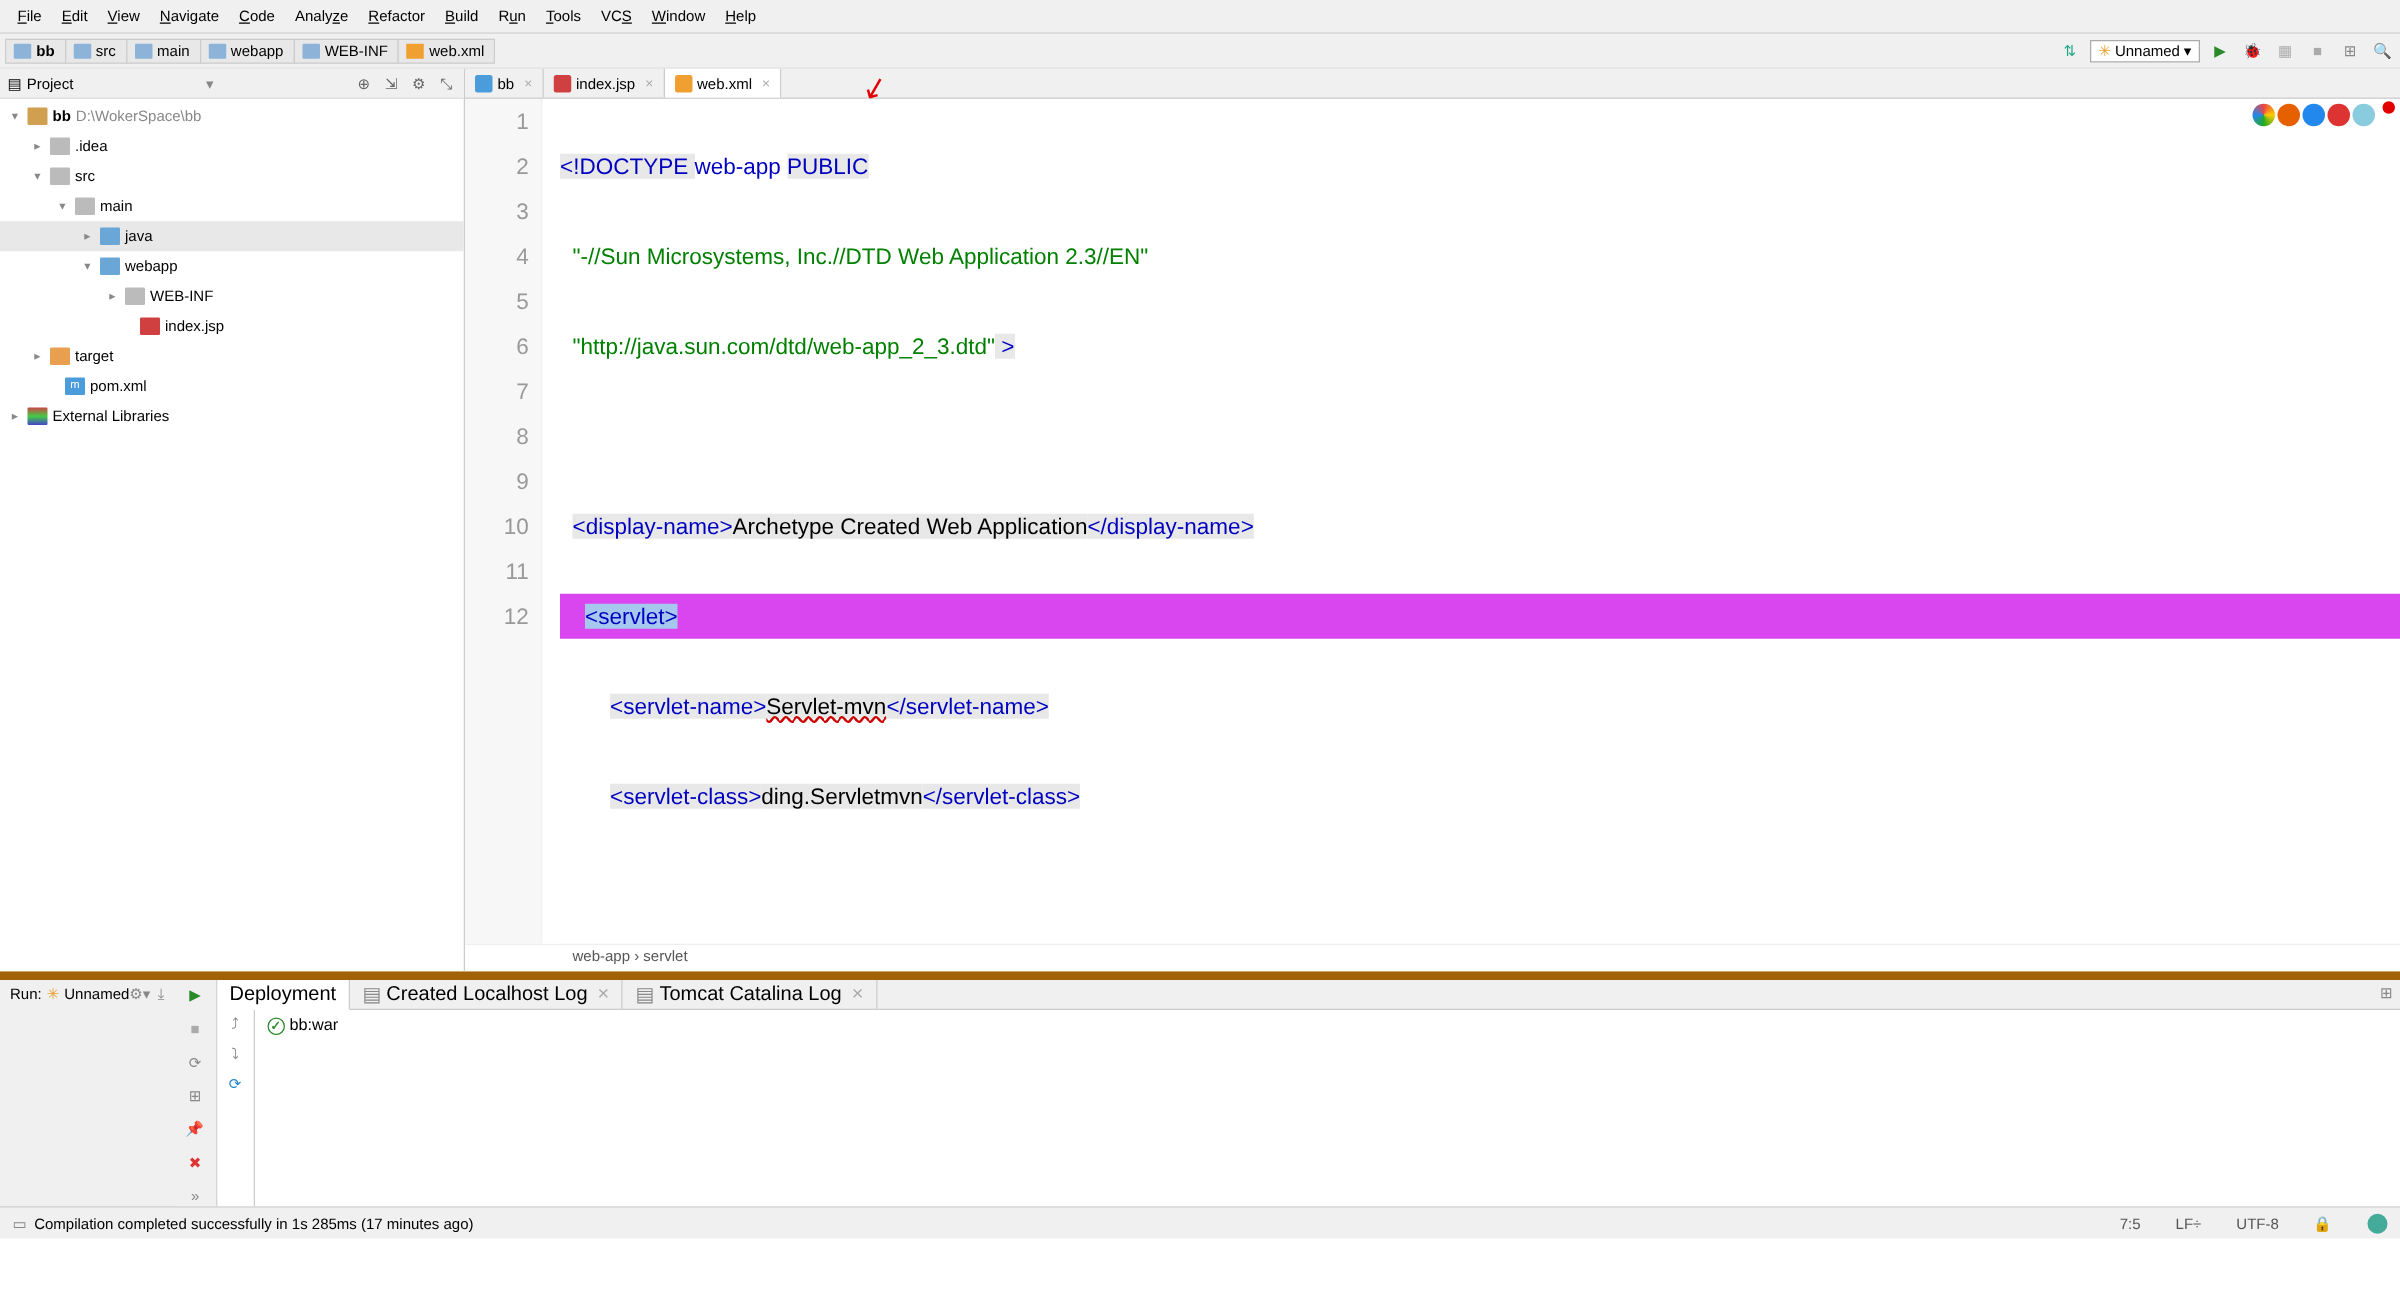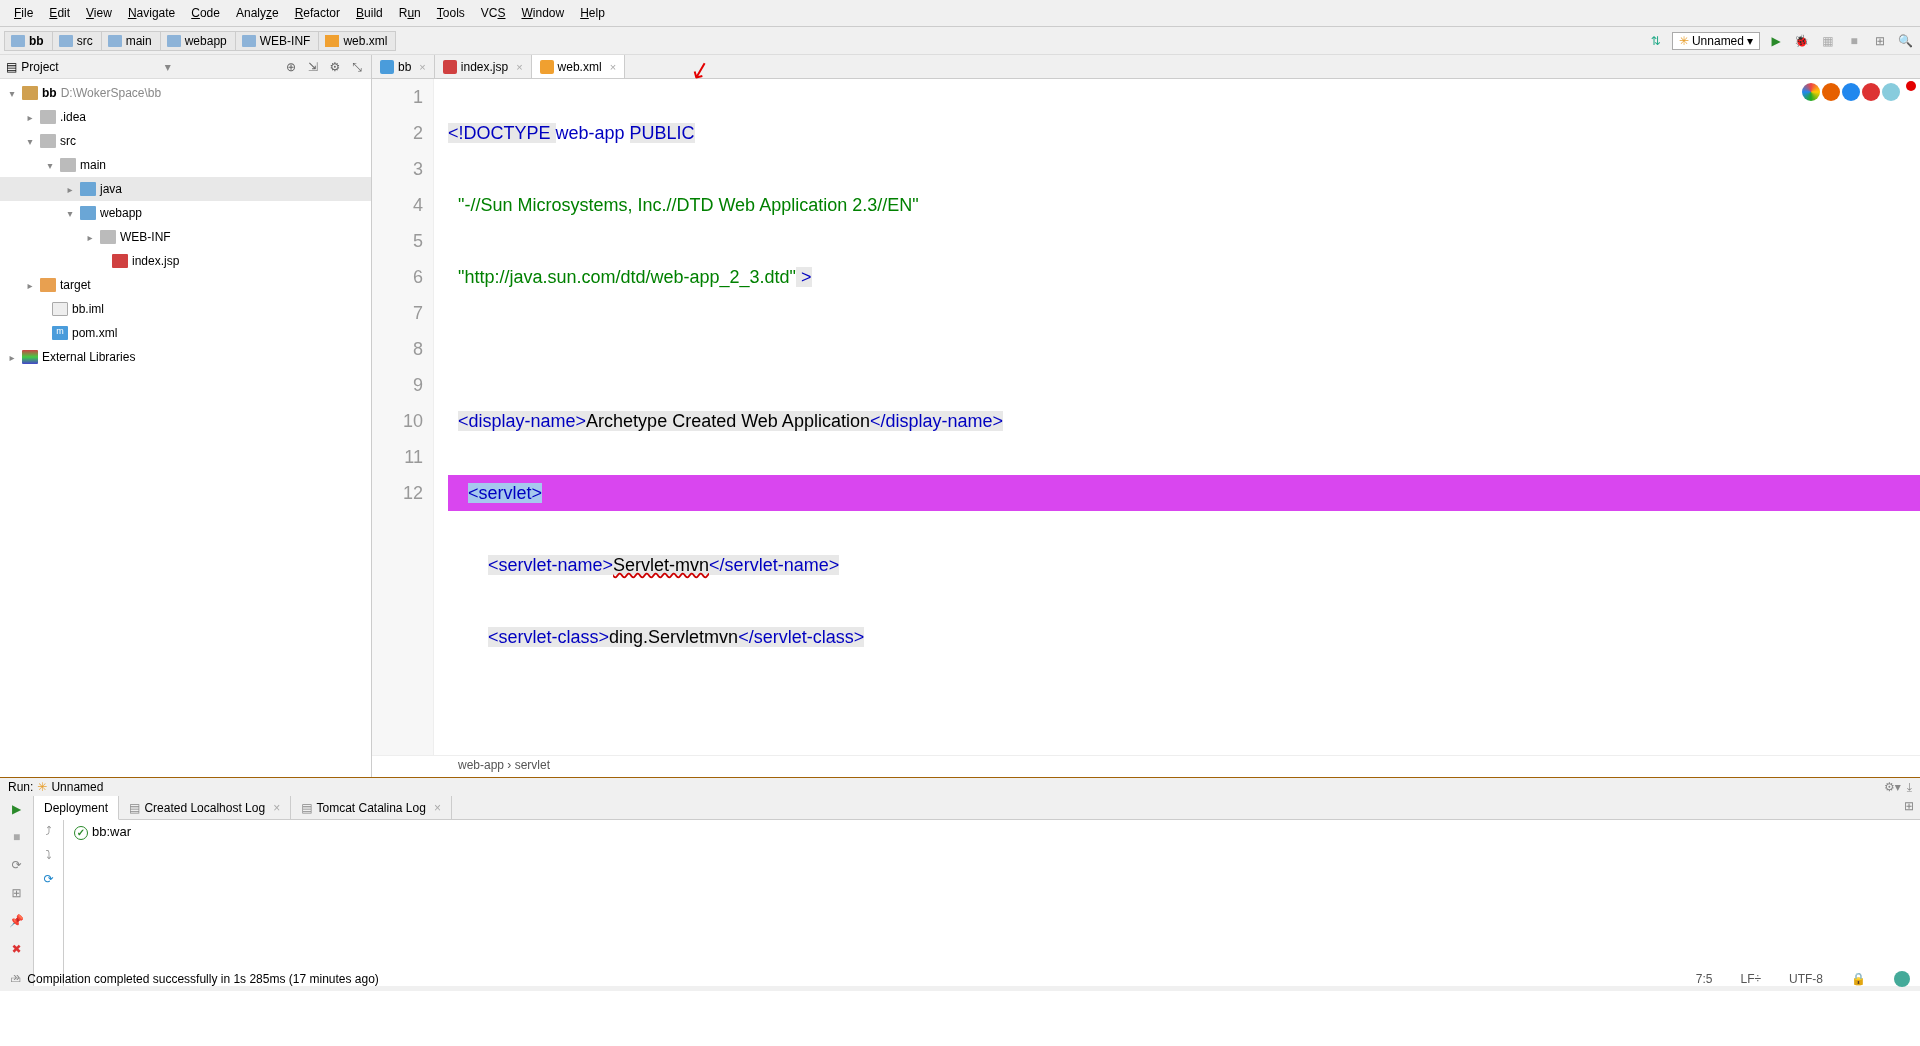--- a/index.html
+++ b/index.html
@@ -62,26 +62,26 @@
 .tok-err { text-decoration: underline wavy #c00; }
 .tok-sel { background: #a6c8ee; }
 
 .browser-icons { position: absolute; top: 4px; right: 20px; display: flex; gap: 2px; }
 .browser-icons span { width: 18px; height: 18px; border-radius: 50%; display: inline-block; }
 
 .error-stripe { position: absolute; top: 2px; right: 4px; width: 10px; height: 10px; background: #e30000; border-radius: 50%; }
 
 .breadcrumb-bar { height: 22px; background: #fff; border-top: 1px solid #eee; padding: 2px 86px; font-size: 12px; color: #555; }
 
-.run-panel { height: 188px; border-top: 1px solid #a16207; display: flex; flex-direction: column; background: #f0f0f0; }
+.run-panel { height: 188px; border-top: 7px solid #a16207; display: flex; flex-direction: row; background: #f0f0f0; }
 .run-header { display: flex; align-items: center; padding: 2px 8px; height: 22px; font-size: 12px; }
 .run-header .title { margin-left: 4px; }
 .run-header-tools { margin-left: auto; display: flex; gap: 6px; color: #888; }
 .run-tabs { display: flex; background: #f0f0f0; border-bottom: 1px solid #ccc; height: 24px; align-items: stretch; }
-.run-tab { display: flex; align-items: center; padding: 0 10px; border-right: 1px solid #ccc; gap: 4px; font-size: 12px; }
+.run-tab { display: flex; align-items: center; padding: 0 10px; border-right: 1px solid #ccc; gap: 4px; font-size: 16px; }
 .run-tab.active { background: #fff; border-bottom: 1px solid #fff; margin-bottom: -1px; }
 .run-body { flex: 1; display: flex; background: #fff; }
 .run-left { width: 34px; background: #f0f0f0; border-right: 1px solid #ccc; display: flex; flex-direction: column; align-items: center; padding-top: 4px; gap: 10px; }
 .run-left span { width: 18px; height: 18px; display: flex; align-items: center; justify-content: center; }
 .run-left2 { width: 30px; border-right: 1px solid #ccc; display: flex; flex-direction: column; align-items: center; padding-top: 4px; gap: 10px; color: #888; }
 .run-content { flex: 1; padding: 4px 10px; font-size: 13px; }
 .ok-icon { color: #2a8a2a; font-weight: bold; border: 1.5px solid #2a8a2a; border-radius: 50%; width: 14px; height: 14px; display: inline-flex; align-items: center; justify-content: center; font-size: 10px; margin-right: 4px; }
 
 .statusbar { height: 26px; background: #f0f0f0; border-top: 1px solid #ccc; display: flex; align-items: center; padding: 0 10px; font-size: 12px; }
 .statusbar .right { margin-left: auto; display: flex; gap: 28px; align-items: center; color: #555; }
@@ -202,25 +202,20 @@
         </div>
       <div class="tree-row" style="padding-left:96px">
           <span class="exp"></span>
           <span class="tree-icon" style="background:#d04040"></span>
           <span class="lbl">index.jsp</span>
         </div>
       <div class="tree-row" style="padding-left:24px">
           <span class="exp">▸</span>
           <span class="tree-icon ic-folder-orange"></span>
           <span class="lbl">target</span>
-        </div>
-      <div class="tree-row" style="padding-left:36px">
-          <span class="exp"></span>
-          <span class="tree-icon ic-file"></span>
-          <span class="lbl">bb.iml</span>
         </div>
       <div class="tree-row" style="padding-left:36px">
           <span class="exp"></span>
           <span class="tree-icon ic-maven" style="color:#fff;font-size:9px;text-align:center">m</span>
           <span class="lbl">pom.xml</span>
         </div>
       <div class="tree-row">
           <span class="exp">▸</span>
           <span class="tree-icon" style="background:linear-gradient(#c44,#4c4,#44c)"></span>
           <span class="lbl">External Libraries</span>

